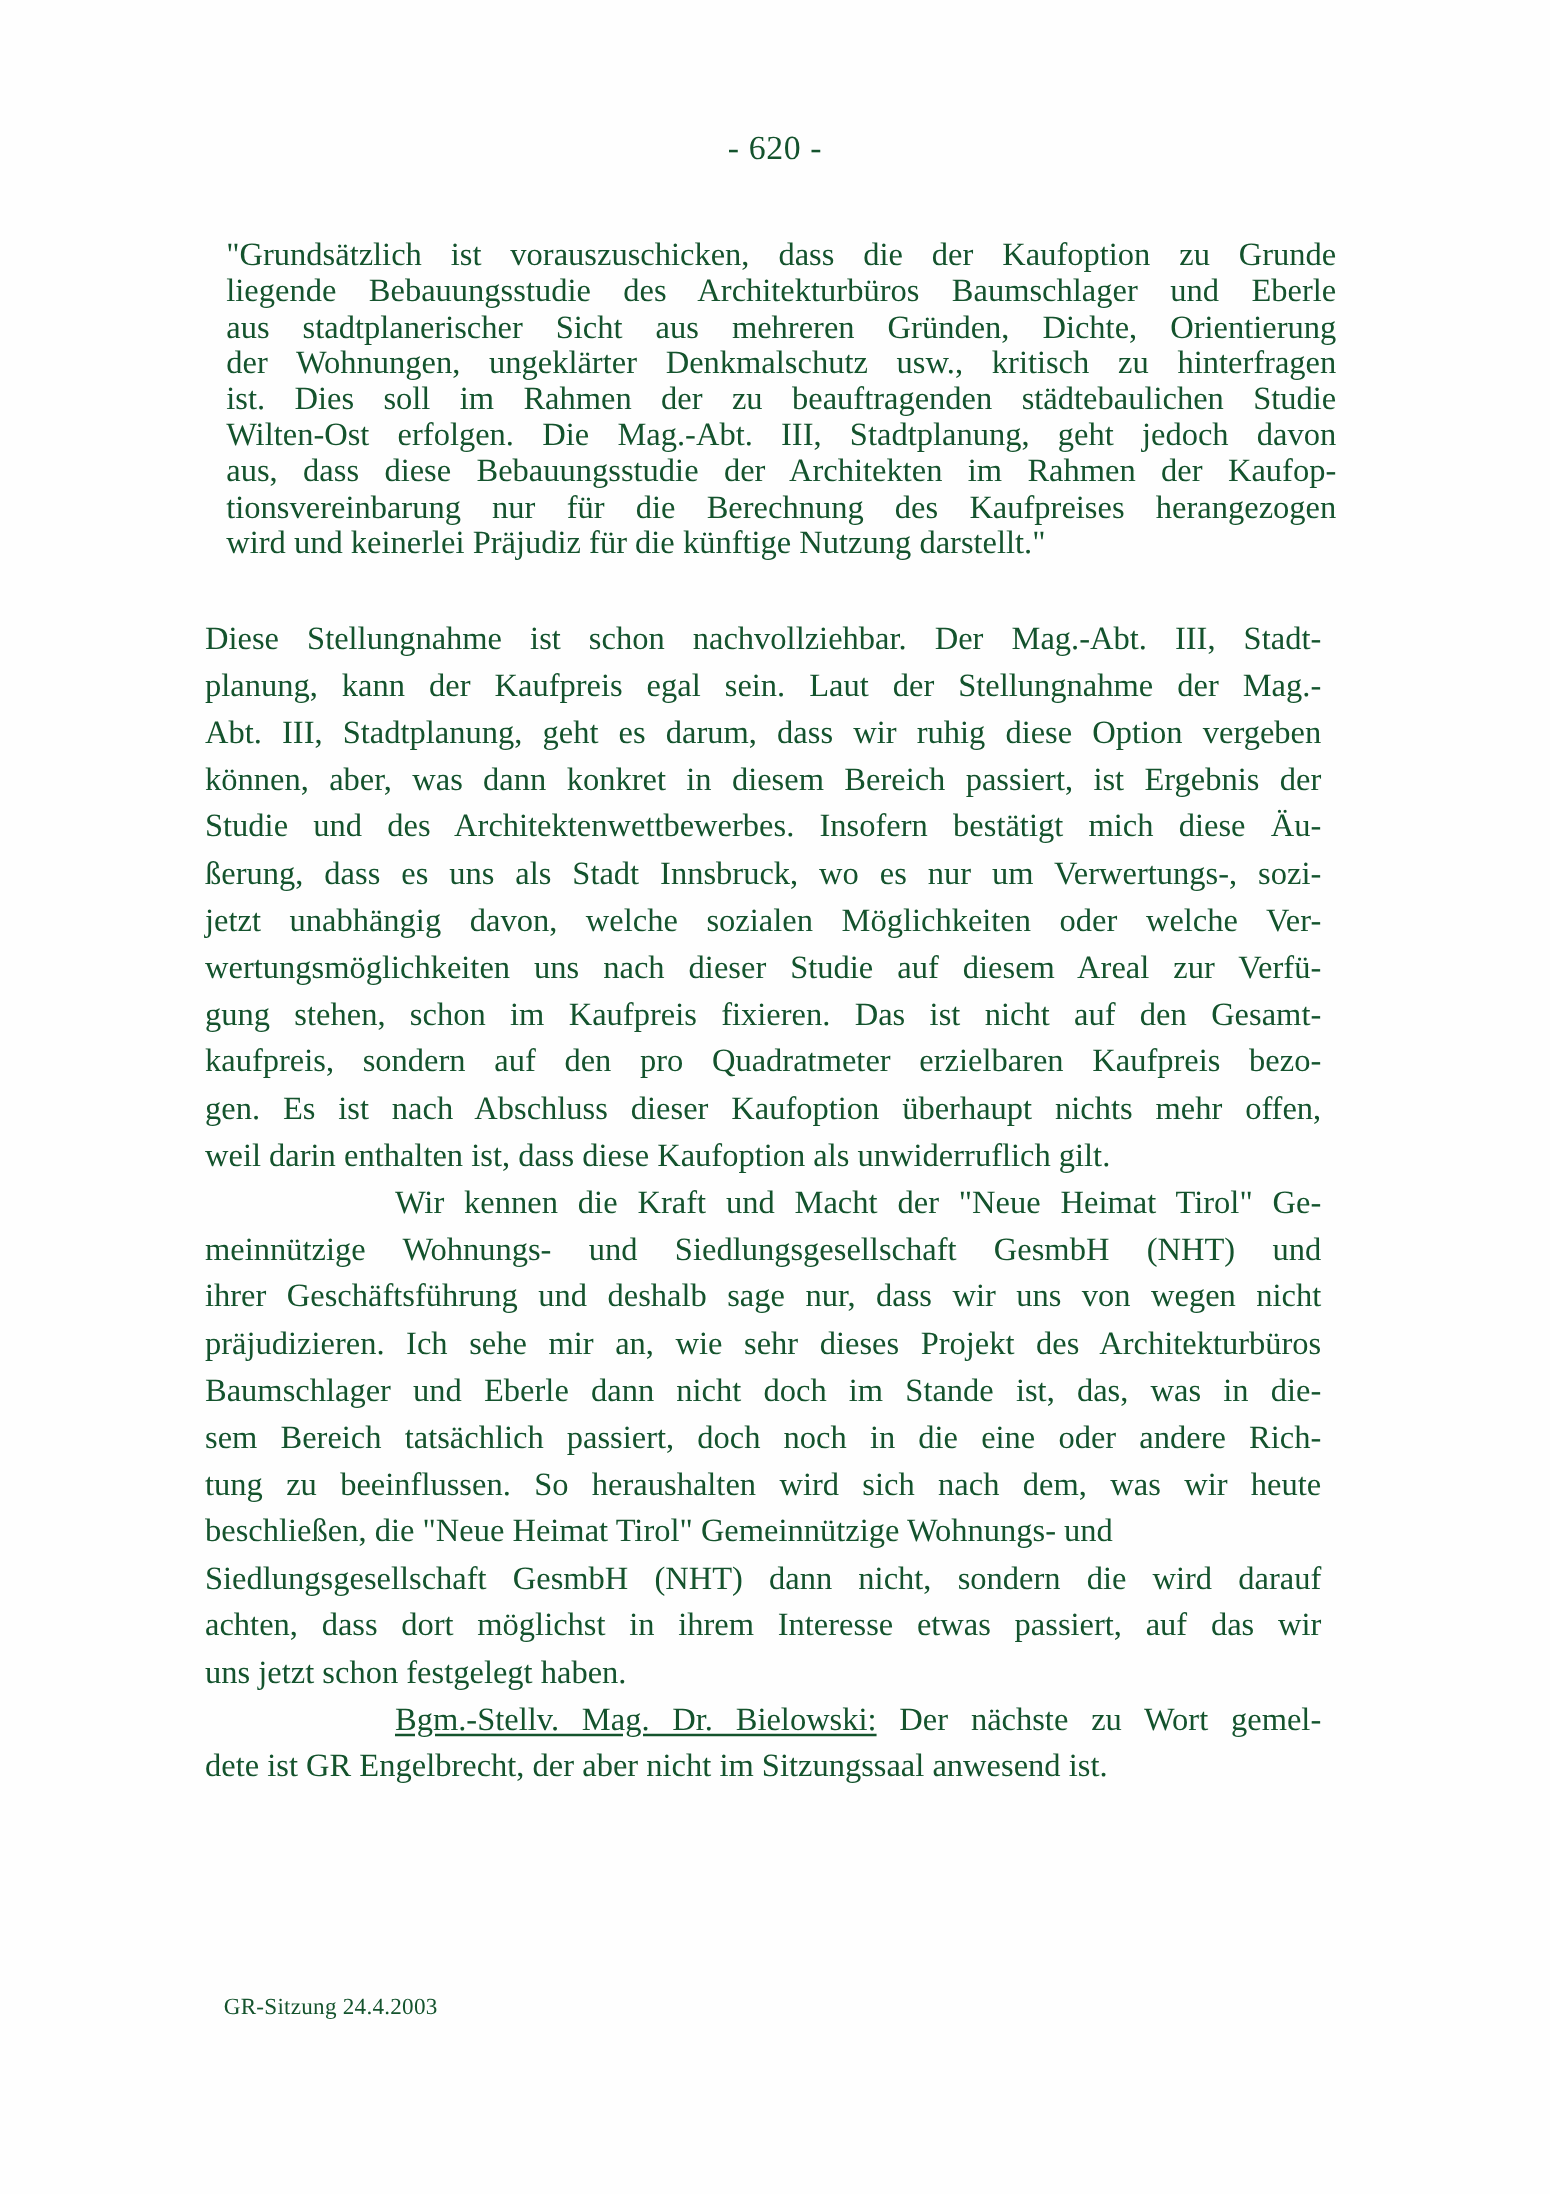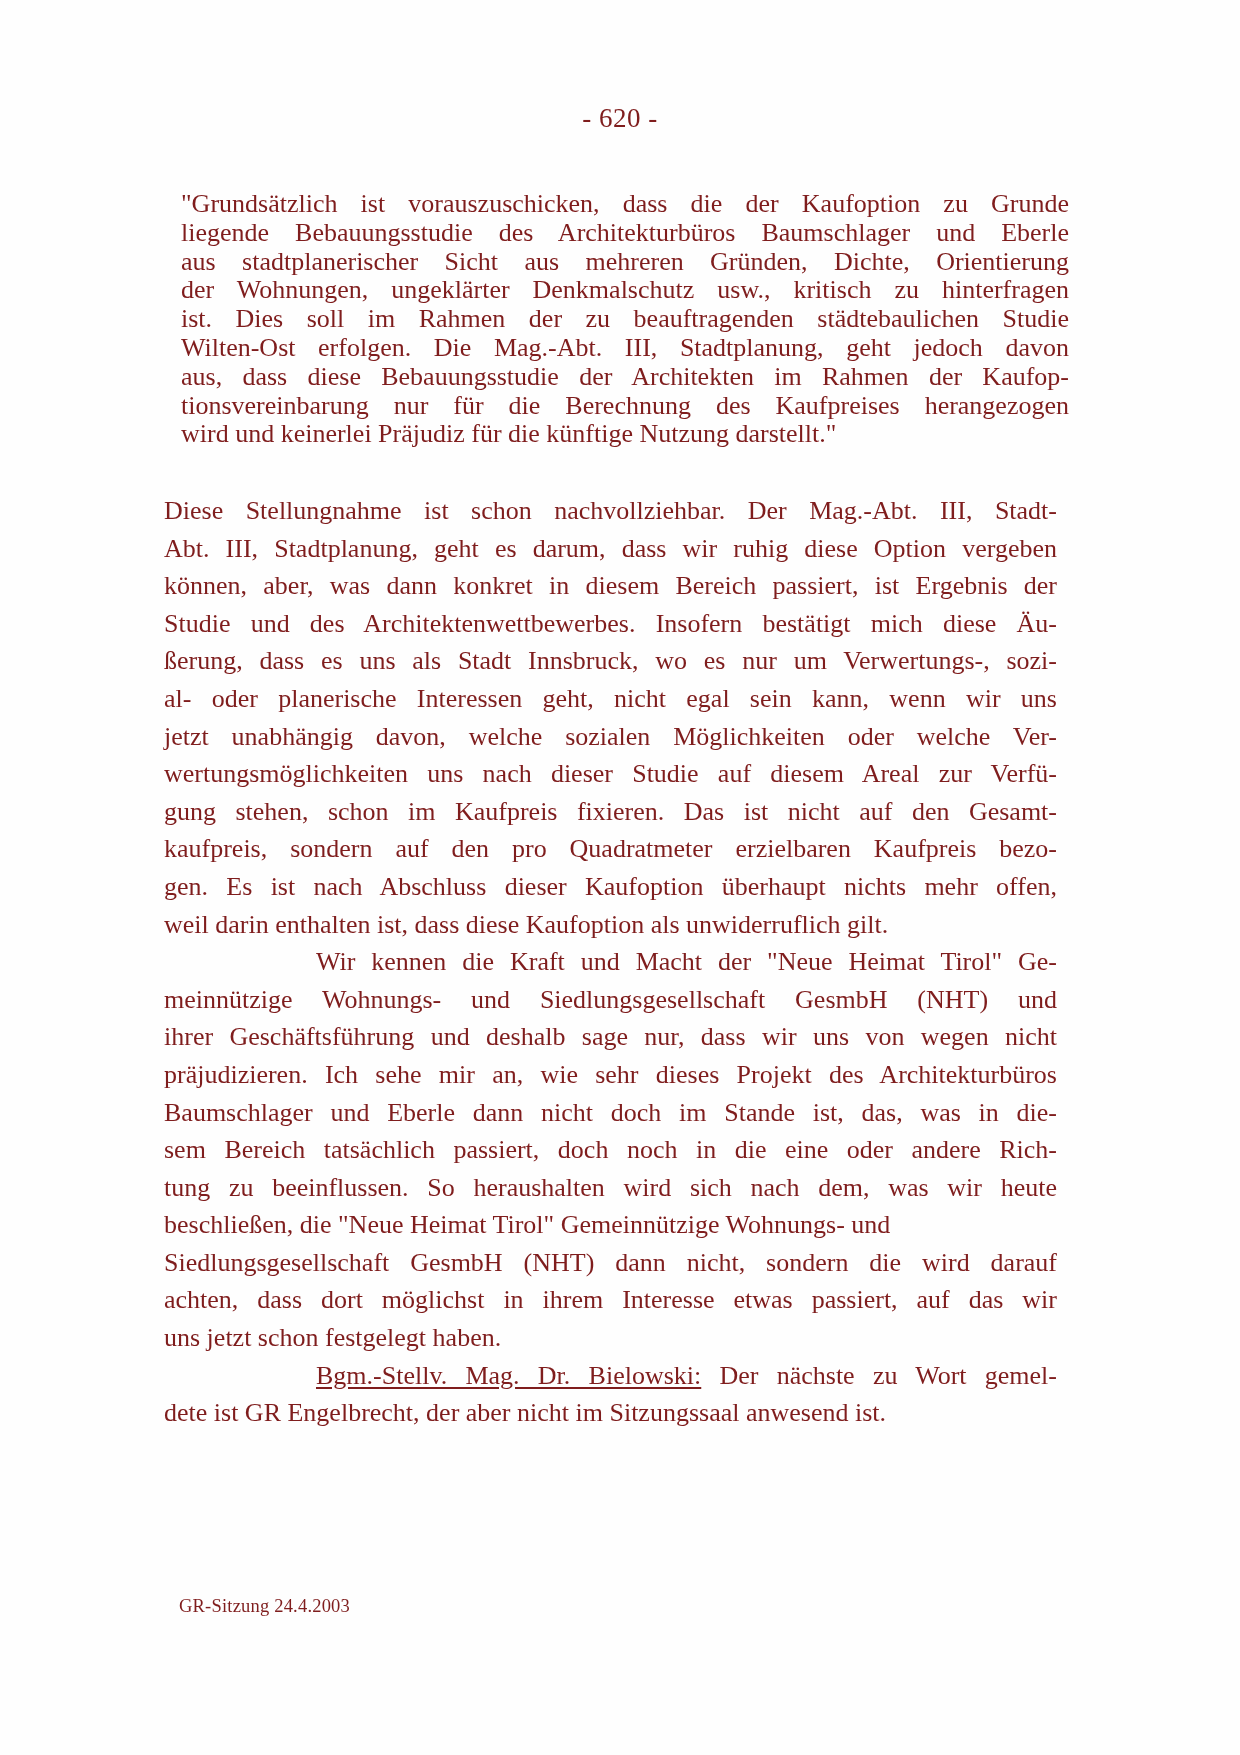--- a/index.html
+++ b/index.html
@@ -5,21 +5,21 @@
   html, body {
     margin: 0;
     padding: 0;
     background: #ffffff;
   }
   .page {
     position: relative;
     width: 1240px;
     height: 1755px;
     background: #fefefe;
-    color: #7f1d1d;
+    color: #14532d;
     font-family: "Liberation Serif", "DejaVu Serif", serif;
     overflow: hidden;
   }
   .page-number {
     position: absolute;
     top: 103px;
     left: 0;
     width: 100%;
     text-align: center;
     font-size: 27px;
@@ -79,25 +79,25 @@
     <div class="line j">der Wohnungen, ungeklärter Denkmalschutz usw., kritisch zu hinterfragen</div>
     <div class="line j">ist. Dies soll im Rahmen der zu beauftragenden städtebaulichen Studie</div>
     <div class="line j">Wilten-Ost erfolgen. Die Mag.-Abt. III, Stadtplanung, geht jedoch davon</div>
     <div class="line j">aus, dass diese Bebauungsstudie der Architekten im Rahmen der Kaufop-</div>
     <div class="line j">tionsvereinbarung nur für die Berechnung des Kaufpreises herangezogen</div>
     <div class="line">wird und keinerlei Präjudiz für die künftige Nutzung darstellt."</div>
   </div>
 
   <div class="body-block">
     <div class="line j">Diese Stellungnahme ist schon nachvollziehbar. Der Mag.-Abt. III, Stadt-</div>
+    <div class="line j">planung, kann der Kaufpreis egal sein. Laut der Stellungnahme der Mag.-</div>
     <div class="line j">Abt. III, Stadtplanung, geht es darum, dass wir ruhig diese Option vergeben</div>
     <div class="line j">können, aber, was dann konkret in diesem Bereich passiert, ist Ergebnis der</div>
     <div class="line j">Studie und des Architektenwettbewerbes. Insofern bestätigt mich diese Äu-</div>
     <div class="line j">ßerung, dass es uns als Stadt Innsbruck, wo es nur um Verwertungs-, sozi-</div>
-    <div class="line j">al- oder planerische Interessen geht, nicht egal sein kann, wenn wir uns</div>
     <div class="line j">jetzt unabhängig davon, welche sozialen Möglichkeiten oder welche Ver-</div>
     <div class="line j">wertungsmöglichkeiten uns nach dieser Studie auf diesem Areal zur Verfü-</div>
     <div class="line j">gung stehen, schon im Kaufpreis fixieren. Das ist nicht auf den Gesamt-</div>
     <div class="line j">kaufpreis, sondern auf den pro Quadratmeter erzielbaren Kaufpreis bezo-</div>
     <div class="line j">gen. Es ist nach Abschluss dieser Kaufoption überhaupt nichts mehr offen,</div>
     <div class="line">weil darin enthalten ist, dass diese Kaufoption als unwiderruflich gilt.</div>
 
     <div class="line j indent">Wir kennen die Kraft und Macht der "Neue Heimat Tirol" Ge-</div>
     <div class="line j">meinnützige Wohnungs- und Siedlungsgesellschaft GesmbH (NHT) und</div>
     <div class="line j">ihrer Geschäftsführung und deshalb sage nur, dass wir uns von wegen nicht</div>

